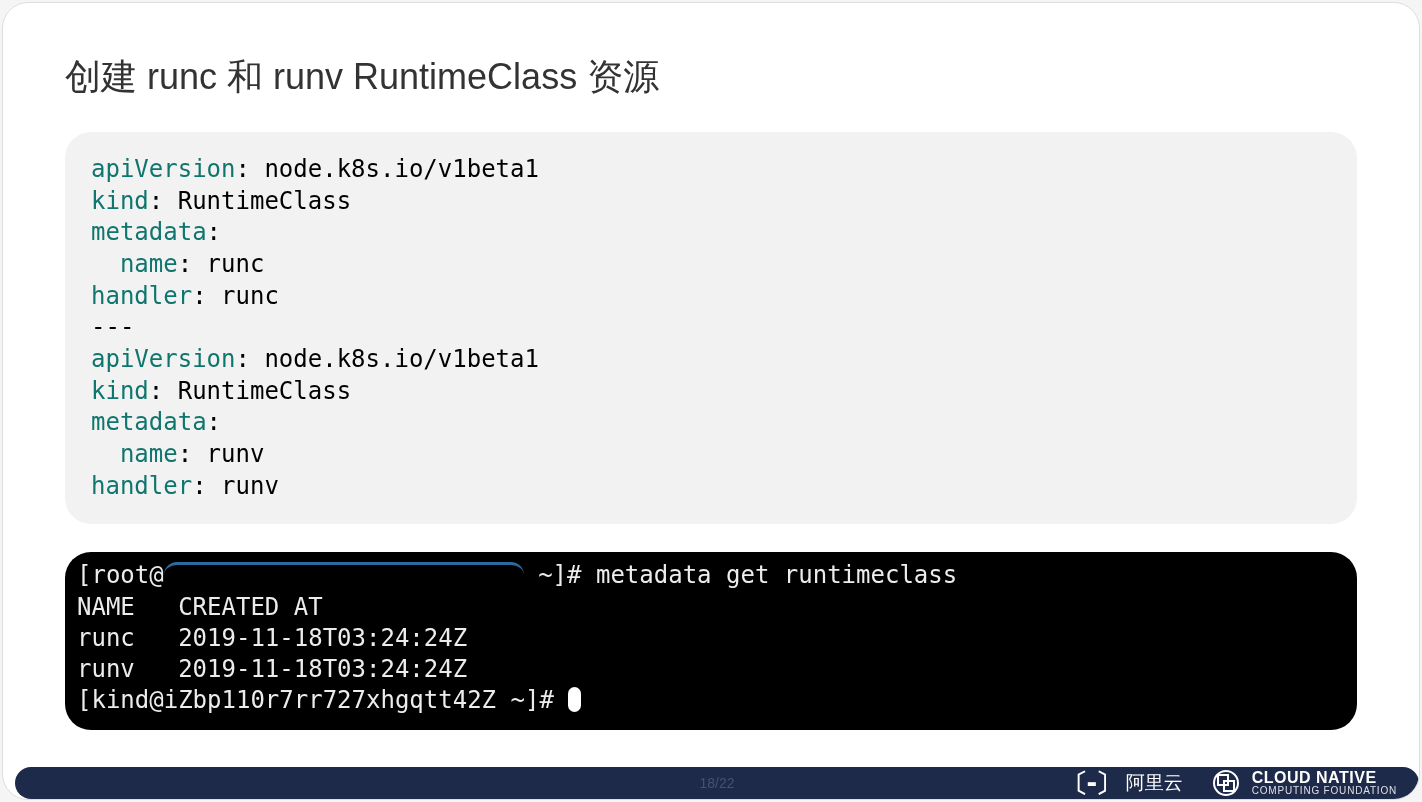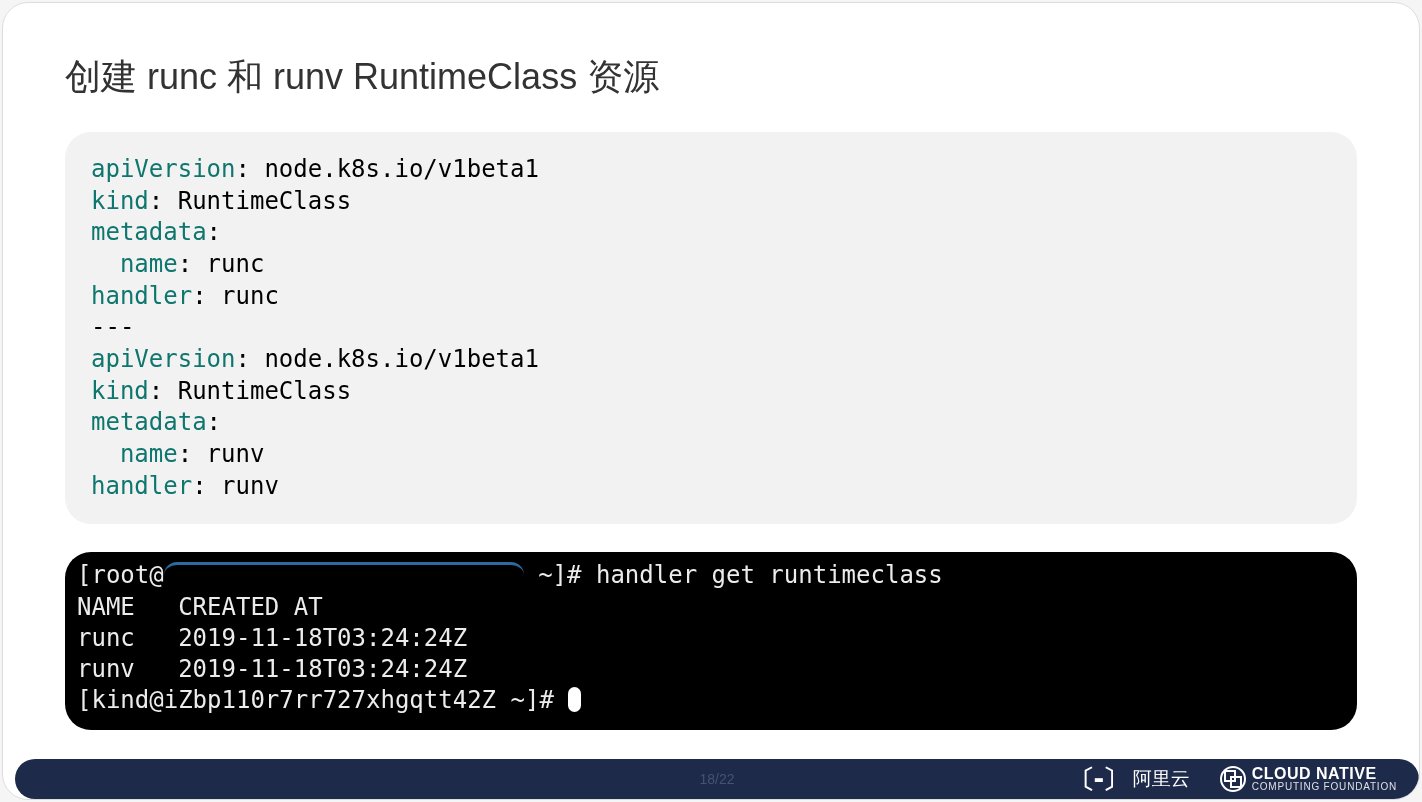--- a/index.html
+++ b/index.html
@@ -60,21 +60,21 @@
       background: #fff;
       width: 13px;
       height: 25px;
       vertical-align: -4px;
     }
     .footer {
       position: absolute;
       bottom: 0;
       left: 12px;
       right: 0;
-      height: 40px;
+      height: 32px;
       background: #1e2a4a;
       display: flex;
       align-items: center;
       justify-content: center;
       color: #465270;
       font-size: 14px;
     }
     .footer .pagenum { position: absolute; left: 50%; transform: translateX(-50%); }
     .footer .logos {
       position: absolute;
@@ -93,21 +93,21 @@
     }
     .ali-bracket {
       font-family: monospace;
       font-size: 26px;
       letter-spacing: -4px;
       font-weight: bold;
     }
     .cncf-logo {
       display: flex;
       align-items: center;
-      gap: 6px;
+      gap: 13px;
     }
     .cncf-icon {
       width: 26px;
       height: 26px;
       border: 2px solid #fff;
       position: relative;
     }
     .cncf-icon::before {
       content: "";
       position: absolute;
@@ -137,21 +137,21 @@
 <span class="key">metadata</span><span>:</span>
 <span class="key">  name</span><span>: runc</span>
 <span class="key">handler</span><span>: runc</span>
 <span>---</span>
 <span class="key">apiVersion</span><span>: node.k8s.io/v1beta1</span>
 <span class="key">kind</span><span>: RuntimeClass</span>
 <span class="key">metadata</span><span>:</span>
 <span class="key">  name</span><span>: runv</span>
 <span class="key">handler</span><span>: runv</span></div>
 
-  <div class="terminal-block"><span>[root@</span><span class="redact"></span><span> ~]# handler get runtimeclass</span>
+  <div class="terminal-block"><span>[root@</span><span class="redact"></span><span> ~]# metadata get runtimeclass</span>
 <span>NAME   CREATED AT</span>
 <span>runc   2019-11-18T03:24:24Z</span>
 <span>runv   2019-11-18T03:24:24Z</span>
 <span>[kind@iZbp110r7rr727xhgqtt42Z ~]# </span><span class="cursor"></span></div>
 
   <div class="footer">
     <span class="pagenum">18/22</span>
     <div class="logos">
       <div class="ali-logo">
         <span class="ali-bracket">〔-〕</span>

